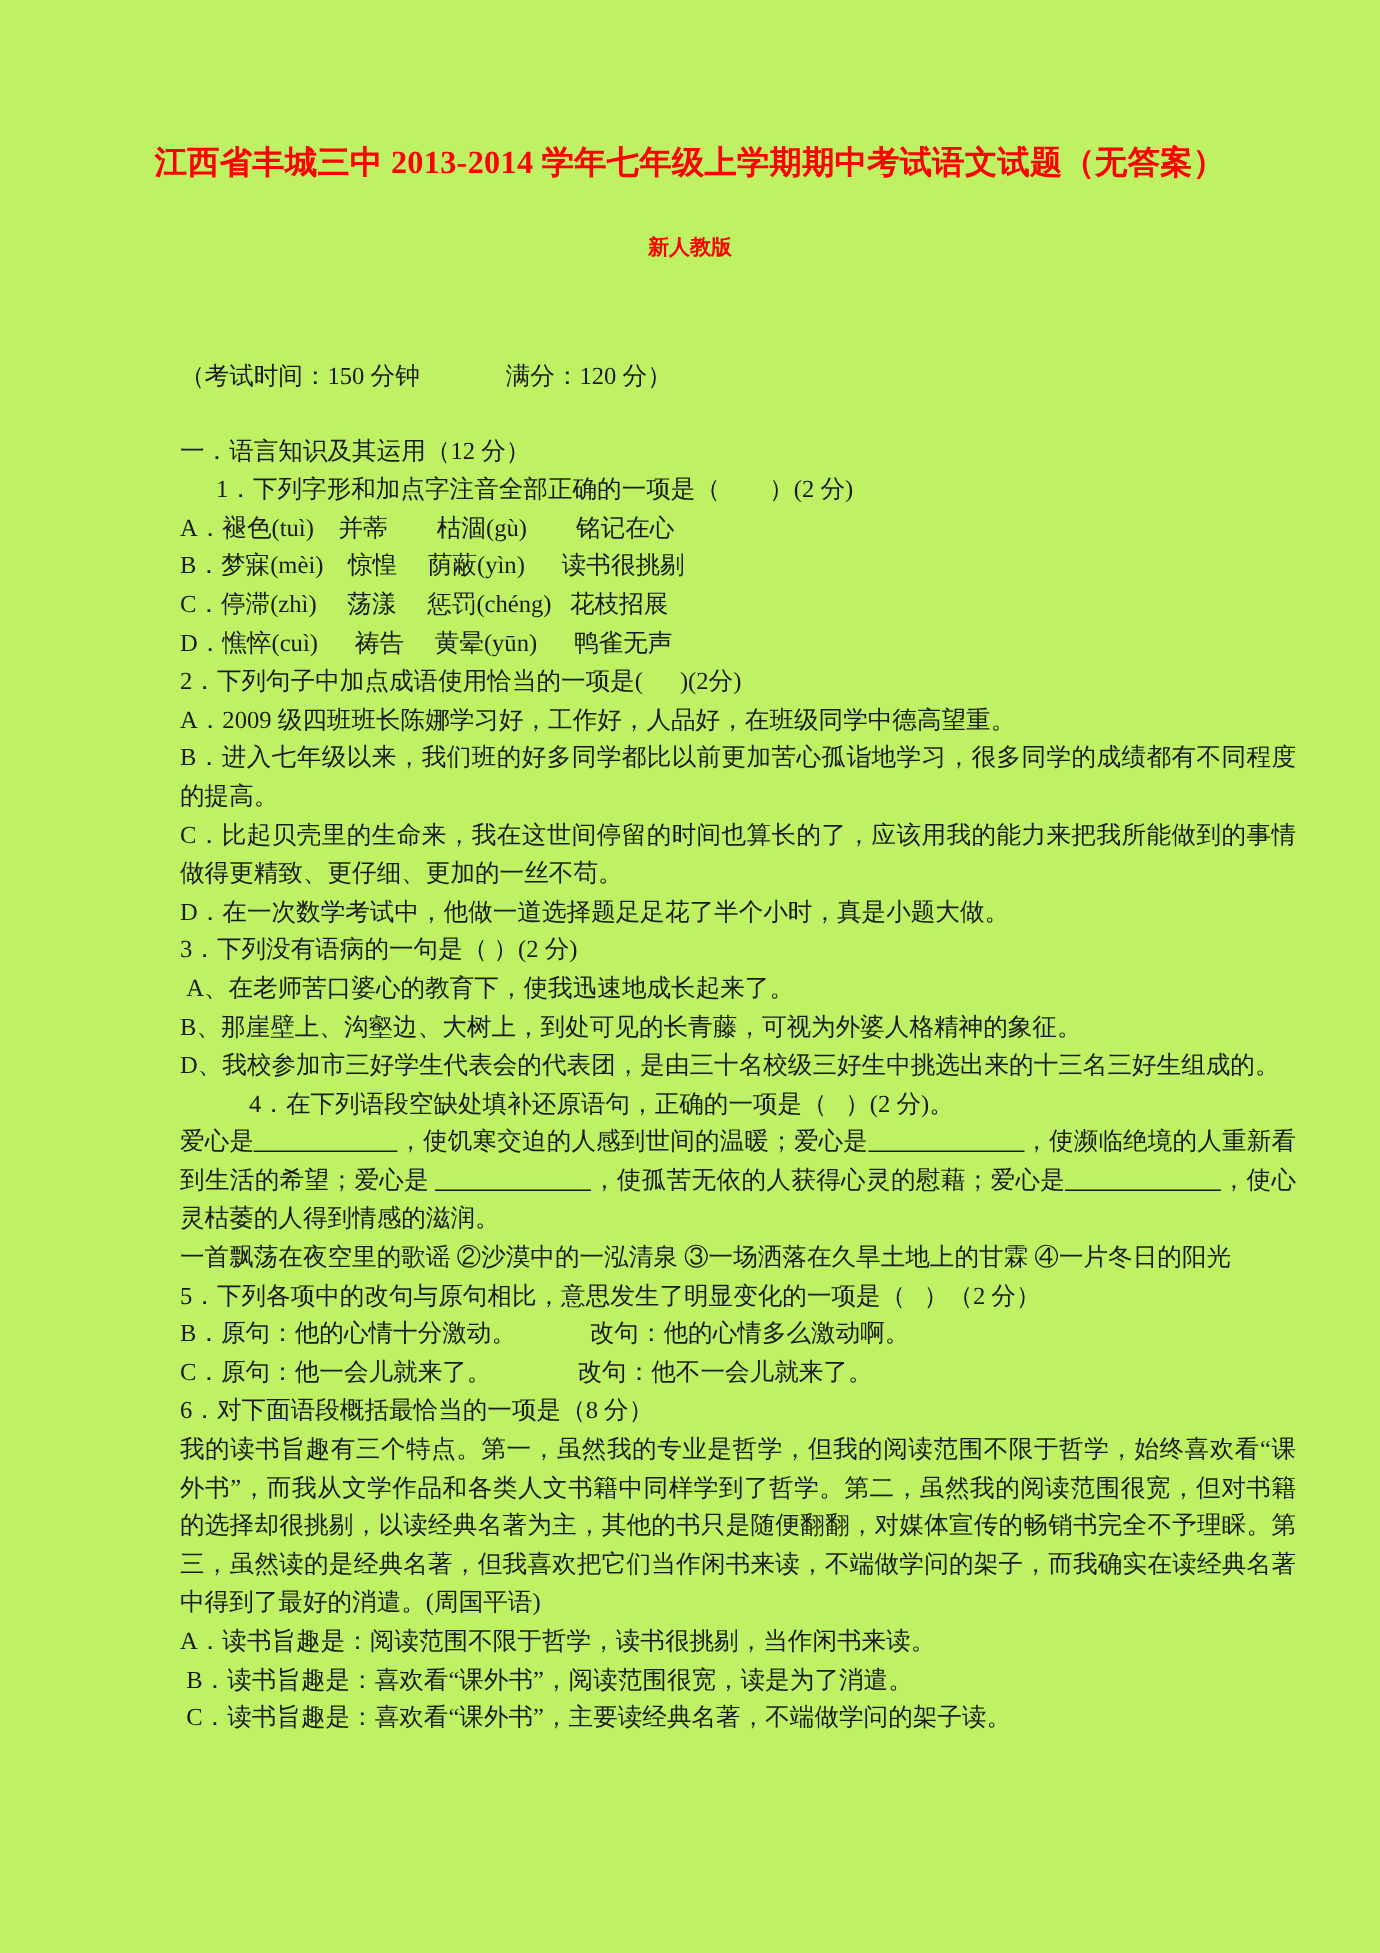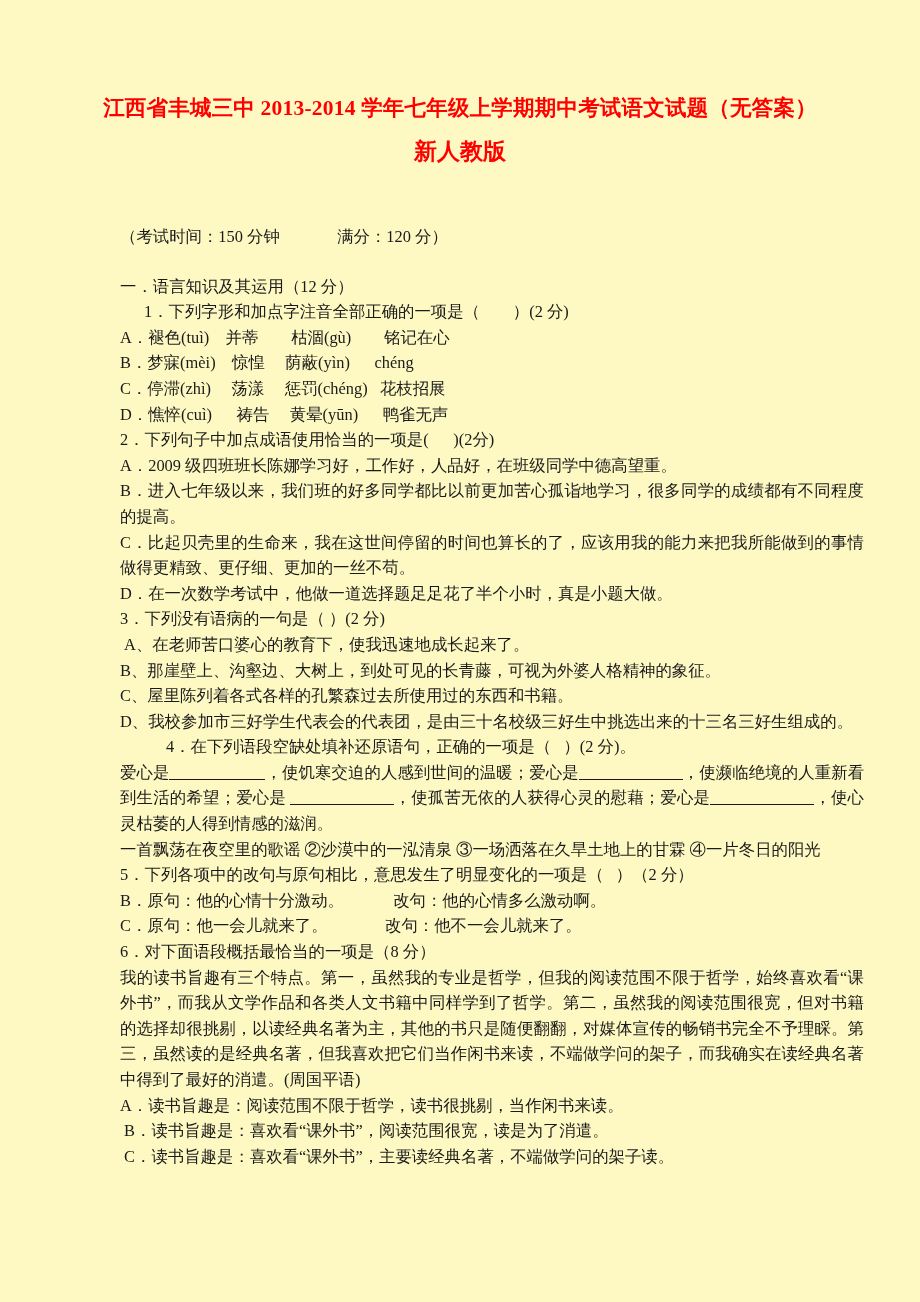--- a/index.html
+++ b/index.html
@@ -11,41 +11,41 @@
     width: 920px;
     height: 1302px;
     font-family: "Liberation Serif", "DejaVu Serif", serif;
     color: #1a1a1a;
     overflow: hidden;
   }
   .page {
     position: relative;
     width: 920px;
     height: 1302px;
-    background: #fef9c3;
+    background: #bef264;
     box-sizing: border-box;
   }
   .title-block {
     padding-top: 88px;
     text-align: center;
   }
   .doc-title {
     color: #ff0000;
     font-weight: bold;
     font-size: 21.5px;
     line-height: 40px;
     letter-spacing: 0.2px;
     white-space: nowrap;
   }
   .doc-subtitle {
     color: #ff0000;
     font-weight: bold;
-    font-size: 23px;
+    font-size: 14px;
     line-height: 40px;
-    margin-top: 4px;
+    margin-top: 18px;
   }
   .body-block {
     margin-left: 120px;
     margin-right: 56px;
     margin-top: 52px;
   }
   .line {
     font-size: 16.4px;
     line-height: 25.6px;
     text-align: justify;
@@ -86,34 +86,33 @@
   <div class="body-block">
 
     <div class="line nowrap">（考试时间：150 分钟              满分：120 分）</div>
 
     <div class="gap-small"></div>
 
     <div class="line">一．语言知识及其运用（12 分）</div>
 
     <div class="line indent-1">1．下列字形和加点字注音全部正确的一项是（        ）(2 分)</div>
     <div class="line opt-row">A．褪色(tuì)    并蒂        枯涸(gù)        铭记在心</div>
-    <div class="line opt-row">B．梦寐(mèi)    惊惶     荫蔽(yìn)      chéng</div>
+    <div class="line opt-row">B．梦寐(mèi)    惊惶     荫蔽(yìn)      读书很挑剔</div>
     <div class="line opt-row">C．停滞(zhì)     荡漾     惩罚(chéng)   花枝招展</div>
     <div class="line opt-row">D．憔悴(cuì)      祷告     黄晕(yūn)      鸭雀无声</div>
 
     <div class="line">2．下列句子中加点成语使用恰当的一项是(      )(2分)</div>
     <div class="line">A．2009 级四班班长陈娜学习好，工作好，人品好，在班级同学中德高望重。</div>
     <div class="line">B．进入七年级以来，我们班的好多同学都比以前更加苦心孤诣地学习，很多同学的成绩都有不同程度的提高。</div>
     <div class="line">C．比起贝壳里的生命来，我在这世间停留的时间也算长的了，应该用我的能力来把我所能做到的事情做得更精致、更仔细、更加的一丝不苟。</div>
     <div class="line">D．在一次数学考试中，他做一道选择题足足花了半个小时，真是小题大做。</div>
 
     <div class="line">3．下列没有语病的一句是（ ）(2 分)</div>
     <div class="line"> A、在老师苦口婆心的教育下，使我迅速地成长起来了。</div>
     <div class="line">B、那崖壁上、沟壑边、大树上，到处可见的长青藤，可视为外婆人格精神的象征。</div>
-    <div class="line">C、屋里陈列着各式各样的孔繁森过去所使用过的东西和书籍。</div>
     <div class="line">D、我校参加市三好学生代表会的代表团，是由三十名校级三好生中挑选出来的十三名三好生组成的。</div>
 
     <div class="line indent-2">4．在下列语段空缺处填补还原语句，正确的一项是（   ）(2 分)。</div>
     <div class="line"><span>爱心是</span><span class="blank-line"></span><span>，使饥寒交迫的人感到世间的温暖；爱心是</span><span class="blank-line-wide"></span><span>，使濒临绝境的人重新看到生活的希望；爱心是 </span><span class="blank-line-wide"></span><span>，使孤苦无依的人获得心灵的慰藉；爱心是</span><span class="blank-line-wide"></span><span>，使心灵枯萎的人得到情感的滋润。</span></div>
     <div class="line">一首飘荡在夜空里的歌谣 ②沙漠中的一泓清泉 ③一场洒落在久旱土地上的甘霖 ④一片冬日的阳光</div>
 
     <div class="line">5．下列各项中的改句与原句相比，意思发生了明显变化的一项是（   ）（2 分）</div>
     <div class="line opt-row">B．原句：他的心情十分激动。            改句：他的心情多么激动啊。</div>
     <div class="line opt-row">C．原句：他一会儿就来了。              改句：他不一会儿就来了。</div>
 

